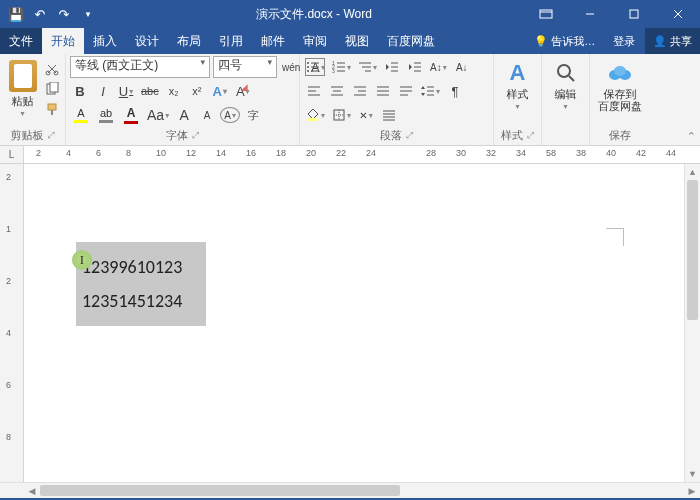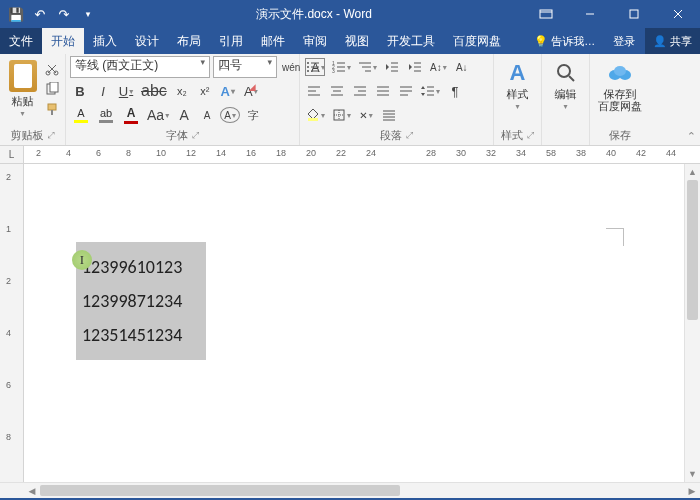--- a/index.html
+++ b/index.html
@@ -105,21 +105,20 @@
 <div class="tabs">
   <div class="tab file">文件</div>
   <div class="tab active">开始</div>
   <div class="tab">插入</div>
   <div class="tab">设计</div>
   <div class="tab">布局</div>
   <div class="tab">引用</div>
   <div class="tab">邮件</div>
   <div class="tab">审阅</div>
   <div class="tab">视图</div>
-  <div class="tab">开发工具</div>
   <div class="tab">百度网盘</div>
   <div class="tabs-r">
     <div class="item">
         <span>💡</span>
         <span>告诉我…</span>
       </div>
     <div class="item">登录</div>
     <div class="item share">
         <span>👤</span>
         <span>共享</span>
@@ -176,21 +175,21 @@
           </div>
         <div class="fmtbtn" style="font-size:10px">
             <span>wén</span>
           </div>
         <div class="fmtbtn" style="border:1px solid #888;width:18px;height:18px">A</div>
       </div>
       <div class="row">
         <div class="fmtbtn" style="font-weight:bold">B</div>
         <div class="fmtbtn" style="font-style:italic">I</div>
         <div class="fmtbtn dd" style="text-decoration:underline">U</div>
-        <div class="fmtbtn" style="text-decoration:line-through;font-size:16px">abc</div>
+        <div class="fmtbtn" style="text-decoration:line-through;font-size:11px">abc</div>
         <div class="fmtbtn" style="font-size:11px">x₂</div>
         <div class="fmtbtn" style="font-size:11px">x²</div>
         <div class="fmtbtn dd" style="color:#4a90d9;font-weight:bold">A</div>
         <div class="fmtbtn dd">
             <span style="position:relative">A<span style="position:absolute;right:-3px;top:-2px;font-size:9px;color:#d66">◢</span></span>
           </div>
       </div>
       <div class="row">
         <div class="colorbtn dd">
             <span style="font-size:11px">A</span>
@@ -426,21 +425,20 @@
       <div class="tick" style="top: 112px;">2</div>
       <div class="tick" style="top: 164px;">4</div>
       <div class="tick" style="top: 216px;">6</div>
       <div class="tick" style="top: 268px;">8</div>
     </div>
   <div class="page-area">
     <div class="page">
       <div class="corner-mark cm-tr"></div>
       <div class="sel">
         <div class="line">12399610123</div>
-        <div class="line">12399871234</div>
         <div class="line">12351451234</div>
       </div>
       <div class="cursor">I</div>
     </div>
   </div>
   <div class="scroll-v">
     <div class="arr">▲</div>
     <div class="track">
         <div class="thumb"></div>
       </div>

